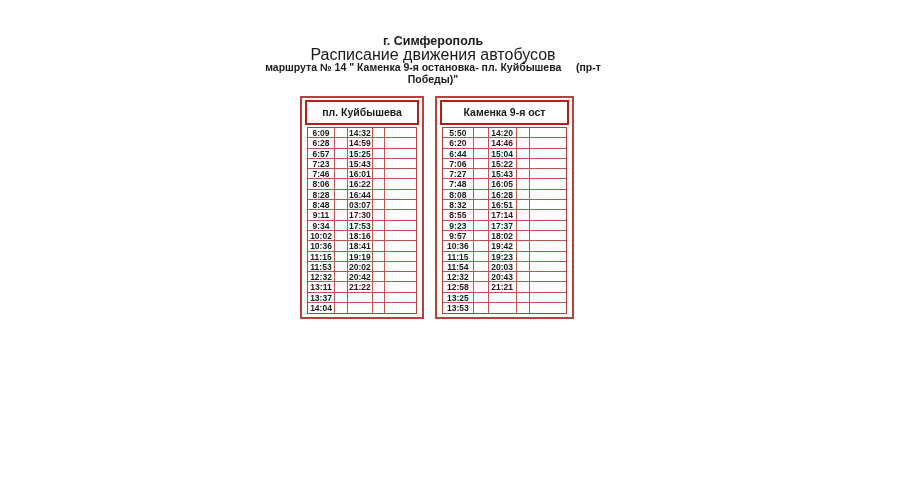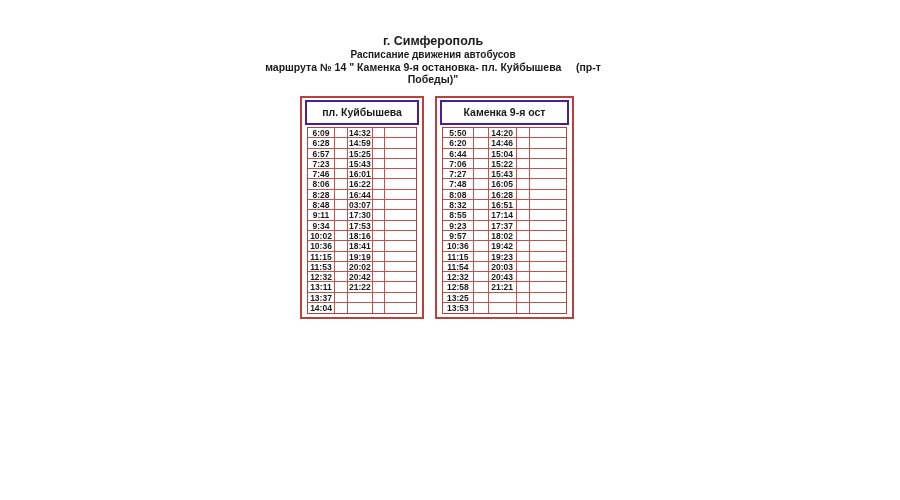--- a/index.html
+++ b/index.html
@@ -23,22 +23,22 @@
     width: 400px;
     text-align: center;
     color: #1a1a1a;
   }
   .city {
     font-size: 12.5px;
     font-weight: bold;
     line-height: 15px;
   }
   .subtitle {
-    font-size: 10px;
-    font-weight: bold;
+    font-size: 16px;
+    font-weight: normal;
     line-height: 12px;
   }
   .route {
     font-size: 10.5px;
     font-weight: bold;
     line-height: 12px;
     white-space: pre-wrap;
   }
   .mode-line {
     font-size: 10.5px;
@@ -59,21 +59,21 @@
   .ttable {
     box-sizing: border-box;
     border: 2px solid #b9413c;
     background: #ffffff;
     padding: 2px 3px 3px 3px;
   }
   .ttable.left  { width: 124px; }
   .ttable.right { width: 139px; }
   .thead {
     box-sizing: border-box;
-    border: 2px solid #4c1d95;
+    border: 2px solid #b91c1c;
     height: 25px;
     line-height: 21px;
     margin-bottom: 2px;
     text-align: center;
     font-size: 10.5px;
     font-weight: bold;
     color: #1a1a1a;
   }
   .tgrid {
     display: grid;

